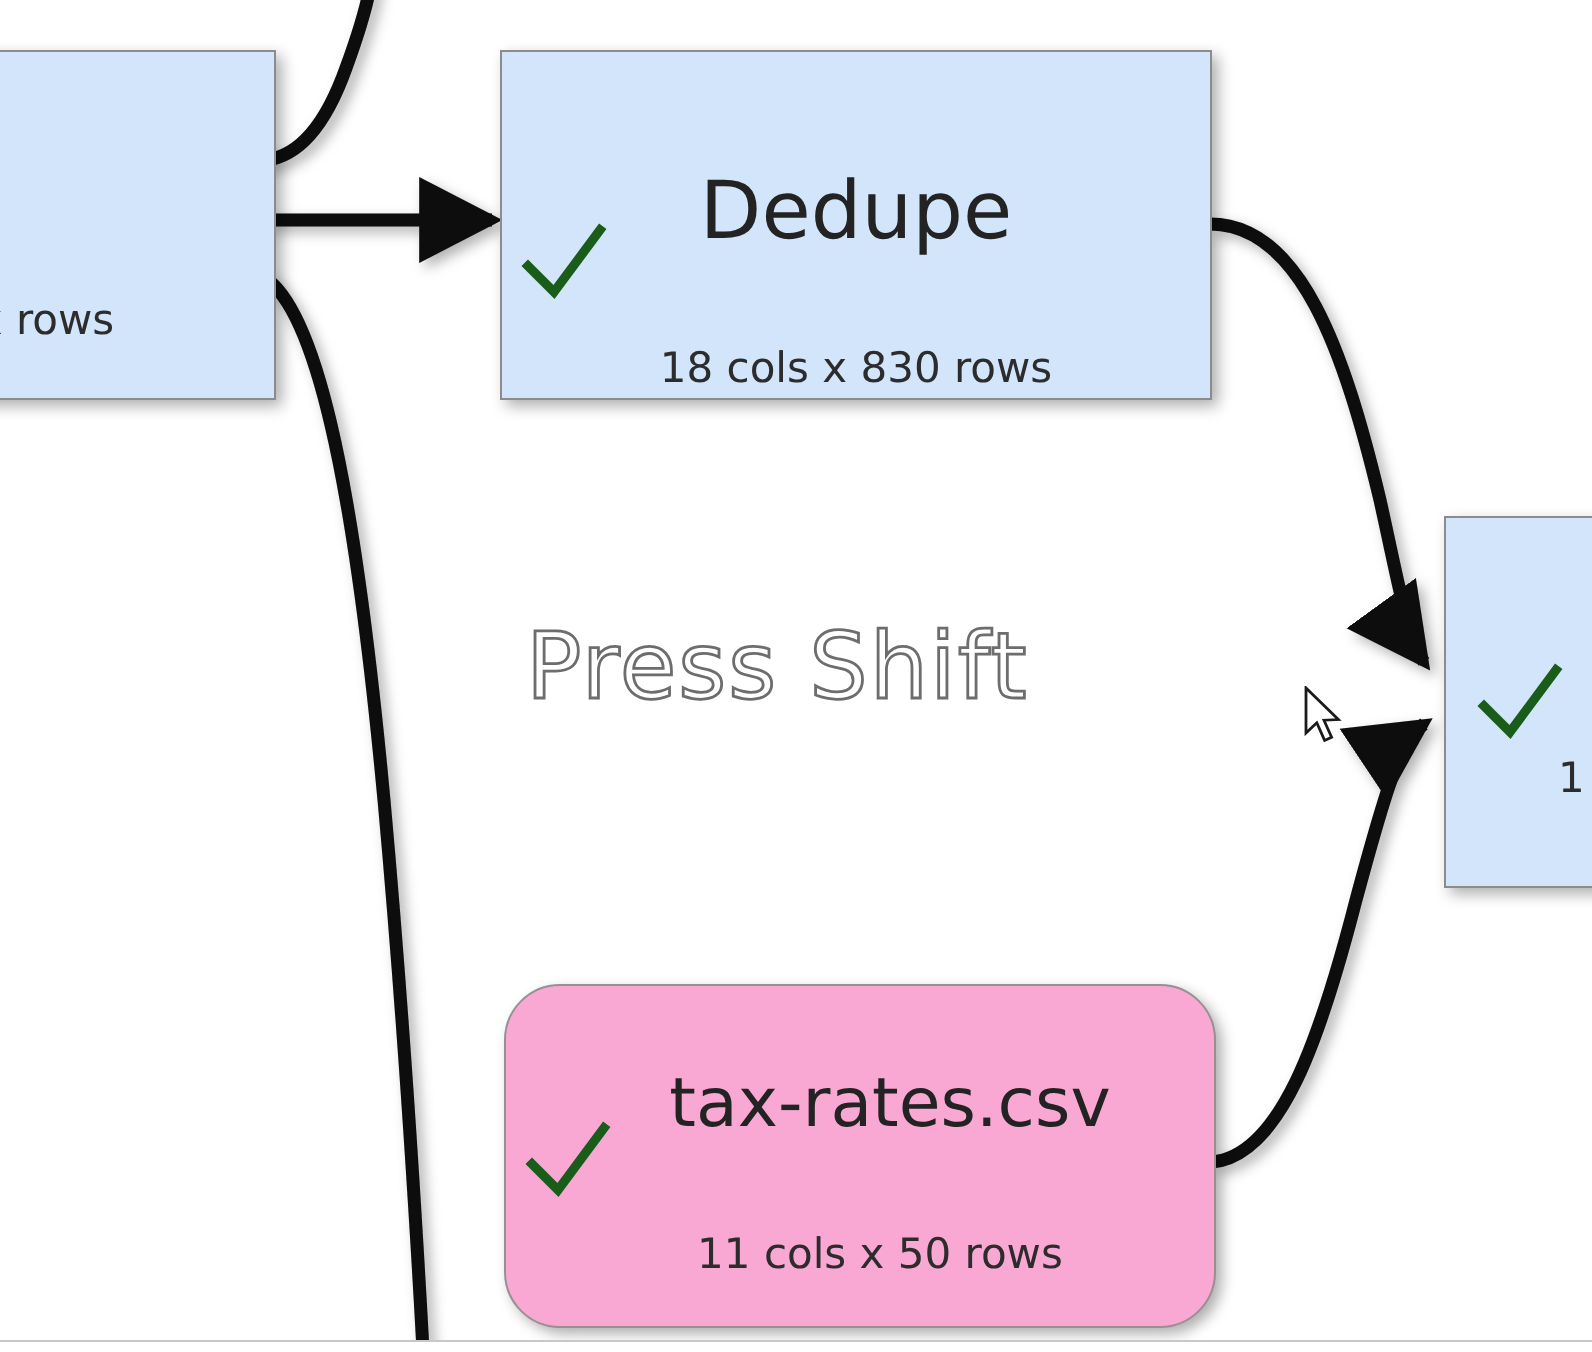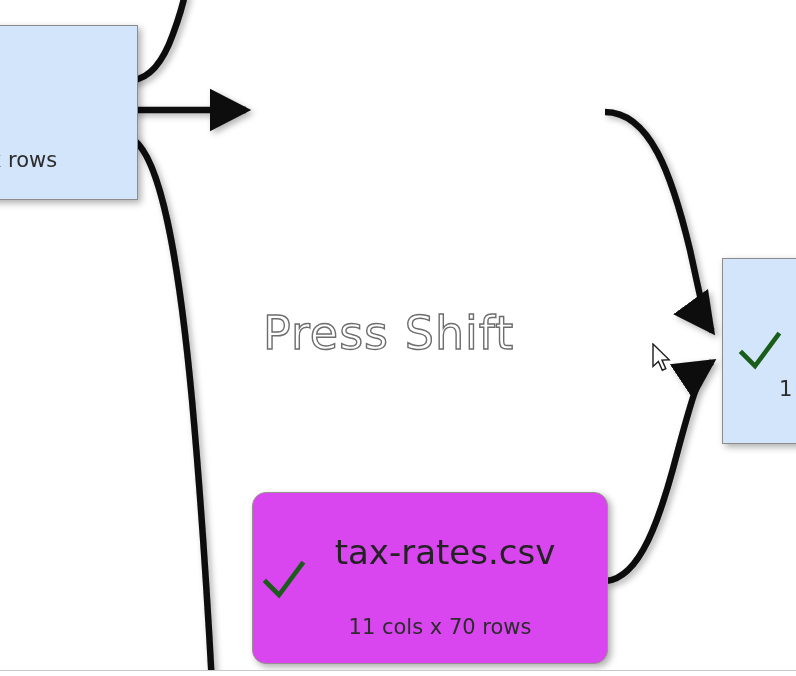--- a/index.html
+++ b/index.html
@@ -38,21 +38,21 @@
   }
 
   
   .node {
     position: absolute;
     box-sizing: border-box;
     border: 1px solid #8c8c8c;
     box-shadow: 3px 3px 7px rgba(0,0,0,0.32);
   }
   .node.blue  { background: #d2e5fb; }
-  .node.pink  { background: #d946ef; border-color: #9a8f93; border-radius: 14px; }
+  .node.pink  { background: #f9a8d4; border-color: #9a8f93; border-radius: 28px; }
 
   .node-title {
     position: absolute;
     left: 0;
     right: 0;
     text-align: center;
     color: #232323;
     font-size: 40px;
     line-height: 1;
     white-space: nowrap;
@@ -157,38 +157,47 @@
       <path d="M605,112 C 650,112 672,175 690,250 C 700,295 704,320 712,331" fill="none" stroke="#0a0a0a" stroke-width="6.5" marker-end="url(#arrowhead)"></path>
 
       <path d="M606,581 C 640,578 660,520 678,450 C 692,398 700,370 712,362" fill="none" stroke="#0a0a0a" stroke-width="6.5" marker-end="url(#arrowhead)"></path>
     </g>
   </svg>
 
   <div class="node blue" id="node-left">
     <div class="node-sub">x rows</div>
   </div>
 
+  <div class="node blue" id="node-dedupe">
+    <div class="check-icon">
+      <svg viewBox="0 0 46 46">
+        <path d="M5,24 L18,37 L41,6" fill="none" stroke="#1a5c1a" stroke-width="4.6" stroke-linecap="square" stroke-linejoin="miter"></path>
+      </svg>
+    </div>
+    <div class="node-title">Dedupe</div>
+    <div class="node-sub">18 cols x 830 rows</div>
+  </div>
 
   <div class="node blue" id="node-right">
     <div class="check-icon" style="left:14px; top:70px;">
       <svg viewBox="0 0 46 46">
         <path d="M5,24 L18,37 L41,6" fill="none" stroke="#1a5c1a" stroke-width="4.6" stroke-linecap="square" stroke-linejoin="miter"></path>
       </svg>
     </div>
     <div class="node-sub">1</div>
   </div>
 
   <div class="node pink" id="node-taxrates">
     <div class="check-icon">
       <svg viewBox="0 0 46 46">
         <path d="M5,24 L18,37 L41,6" fill="none" stroke="#1a5c1a" stroke-width="4.6" stroke-linecap="square" stroke-linejoin="miter"></path>
       </svg>
     </div>
     <div class="node-title">tax-rates.csv</div>
-    <div class="node-sub">11 cols x 70 rows</div>
+    <div class="node-sub">11 cols x 50 rows</div>
   </div>
 
   <div id="hint-text">Press Shift</div>
 
   <div id="mouse-cursor">
     <svg width="22" height="32" viewBox="0 0 22 32">
       <path d="M1,1 L1,23.5 L6.4,18.4 L10.3,27.2 L13.8,25.6 L10.0,17.1 L17.2,16.8 Z" fill="#ffffff" stroke="#1b1b1b" stroke-width="1.4" stroke-linejoin="miter"></path>
     </svg>
   </div>
 

